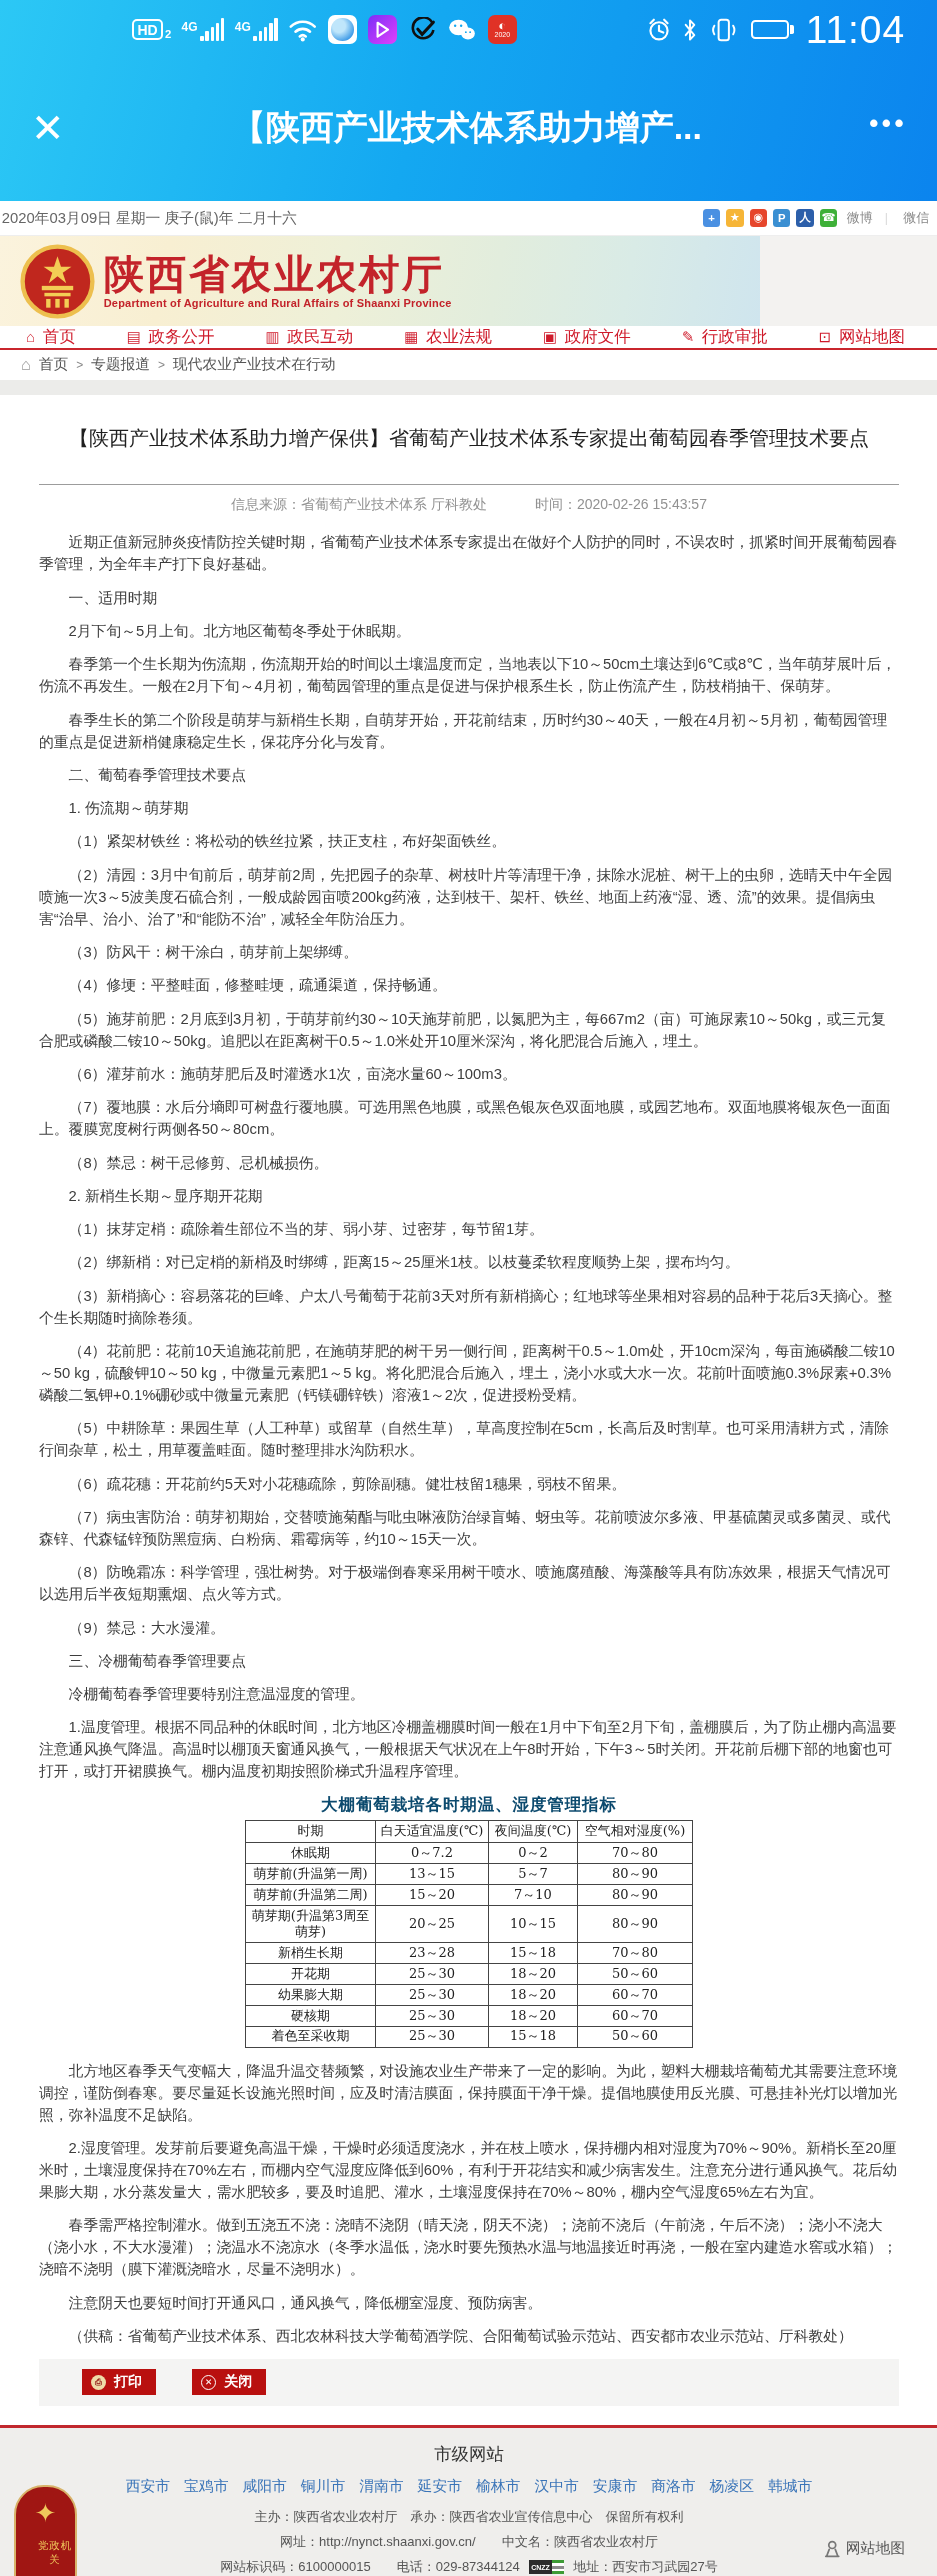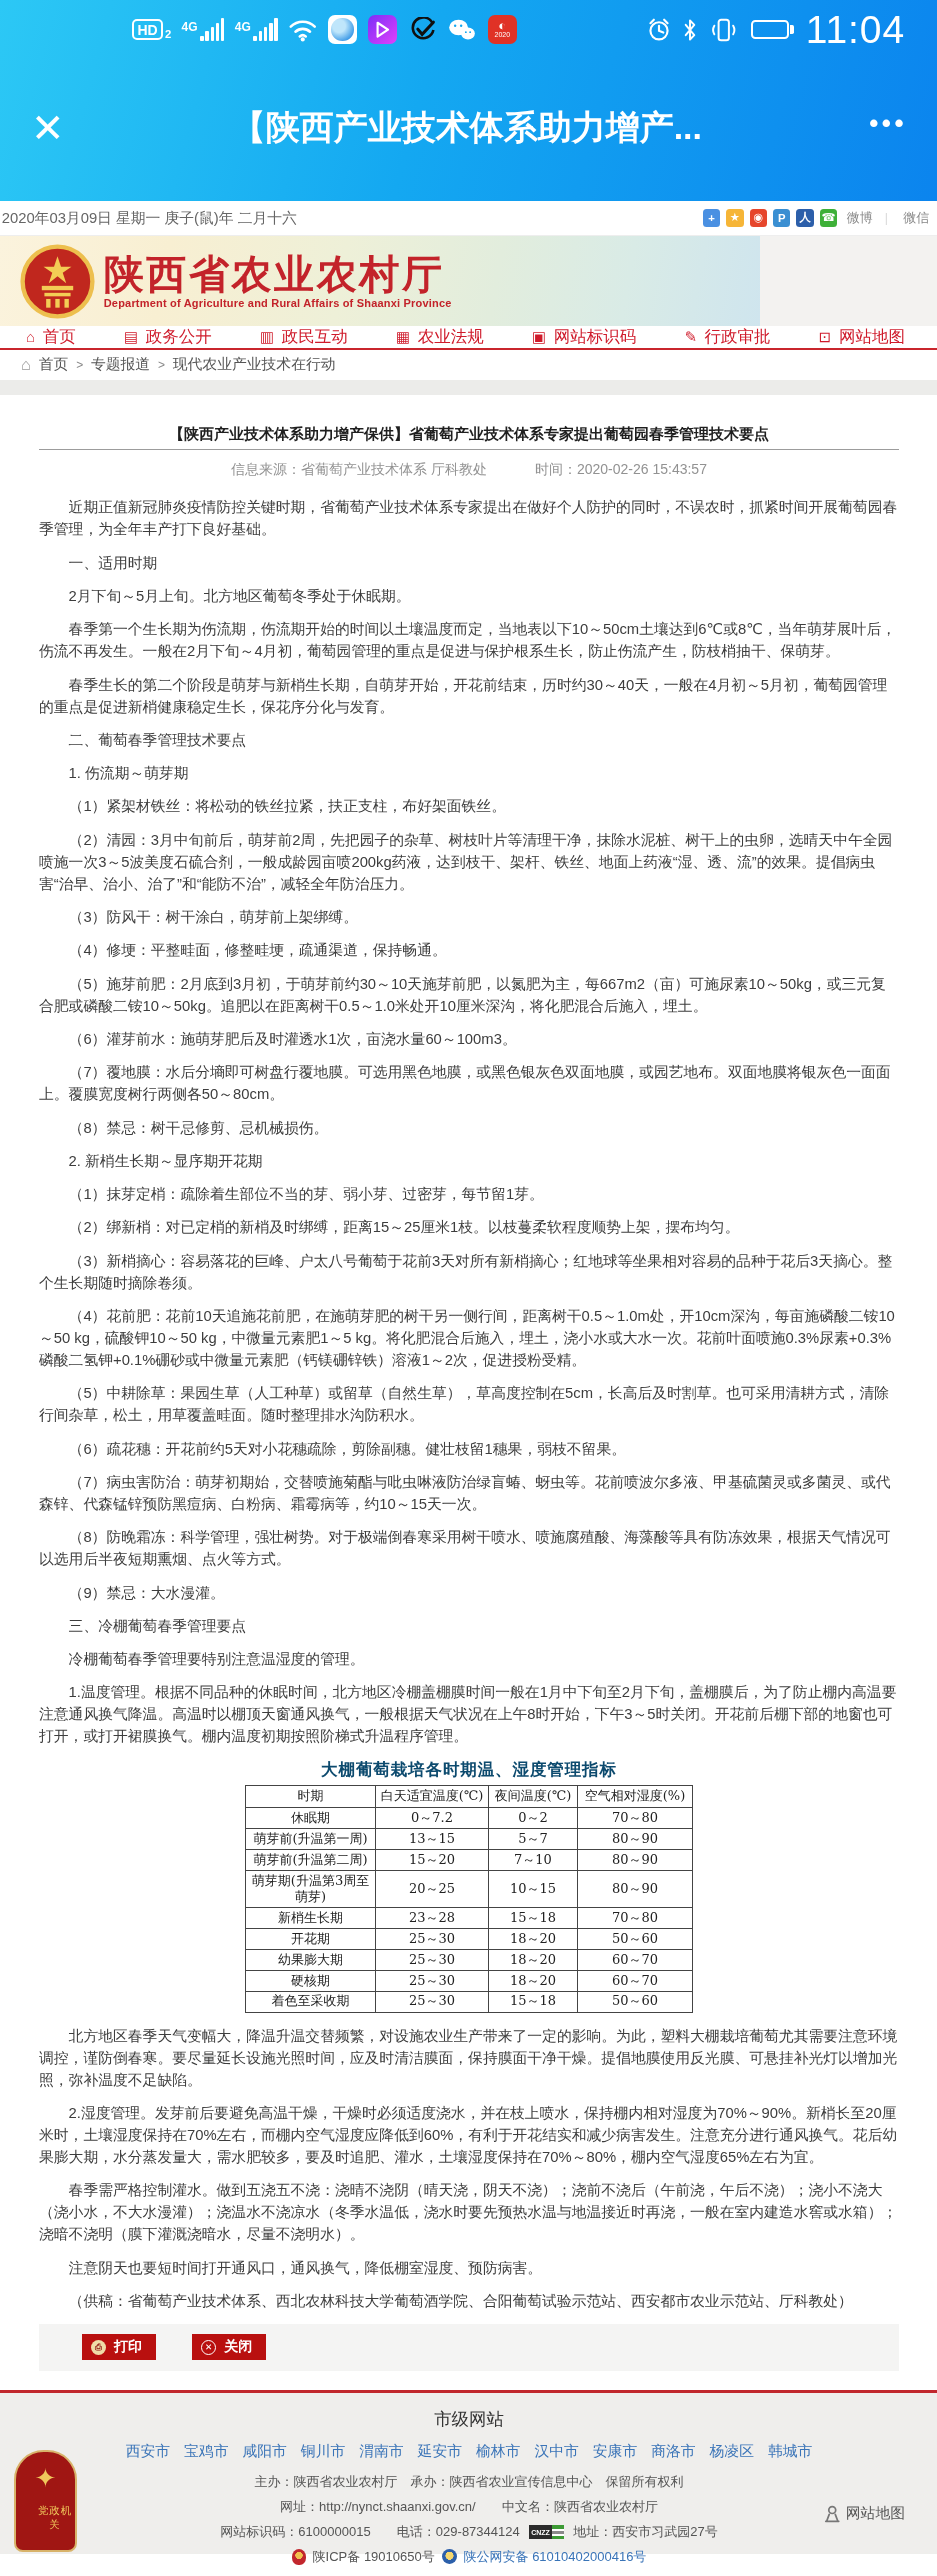--- a/index.html
+++ b/index.html
@@ -58,21 +58,21 @@
   .nav-ico { font-size:14.8px; line-height:1; }
 
   
   .crumbbar { height:29.5px; background:#fff; display:flex; align-items:center; gap:7.8px; padding:0 21px; font-size:14.8px; color:#555; }
   .crumb-home { color:#999; font-size:16.5px; }
   .crumb-sep { color:#888; font-size:12px; }
   .graystrip { height:15.6px; background:#ececea; }
 
   
   .article { background:#fff; padding:22.6px 39px 0 39px; }
-  .a-title { text-align:center; font-size:15px; font-weight:bold; color:#1f1f1f; margin:7px 0 5px; }
+  .a-title { text-align:center; font-size:20px; font-weight:normal; color:#1f1f1f; margin:7px 0 32px; }
   .a-divider { border-top:1.7px solid #9c9c9c; }
   .a-info { text-align:center; color:#929292; font-size:14px; margin:11.3px 0 17.4px; display:flex; justify-content:center; gap:48px; }
   .article p { font-size:14.8px; color:#3d3d3d; line-height:22px; margin:0 0 11.3px; text-indent:2em; }
 
   .gtable-wrap { margin:7px auto 12px; width:448px; font-family:"DejaVu Serif","Liberation Serif",serif; }
   .gtable-title { text-align:center; font-size:16.5px; font-weight:bold; color:#0c4a6e; margin-bottom:4px; letter-spacing:0.9px; }
   table.gtable { border-collapse:collapse; width:100%; table-layout:fixed; }
   table.gtable td, table.gtable th { border:1.3px solid #444; font-size:13px; font-weight:normal; color:#222; text-align:center; padding:1.7px 2.6px; line-height:16.5px; height:20px; }
   table.gtable th { height:22.6px; }
   .c0{width:130px}.c1{width:113px}.c2{width:89px}.c3{width:115px}
@@ -256,21 +256,21 @@
   <span class="nav-item">
       <span class="nav-ico">▥</span>
       <span>政民互动</span>
     </span>
   <span class="nav-item">
       <span class="nav-ico">▦</span>
       <span>农业法规</span>
     </span>
   <span class="nav-item">
       <span class="nav-ico">▣</span>
-      <span>网站标识码</span>
+      <span>政府文件</span>
     </span>
   <span class="nav-item">
       <span class="nav-ico">✎</span>
       <span>行政审批</span>
     </span>
   <span class="nav-item">
       <span class="nav-ico">⊡</span>
       <span>网站地图</span>
     </span>
 </div>

